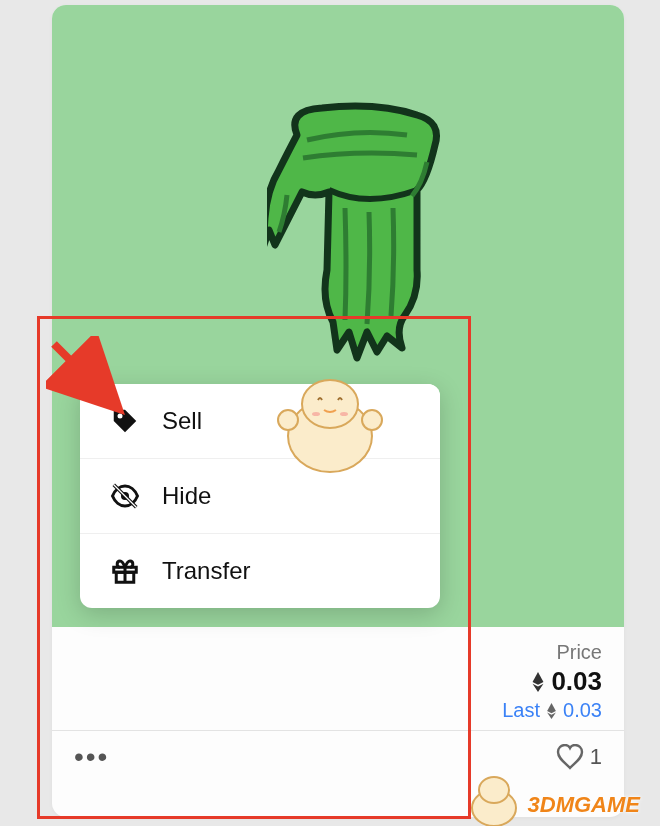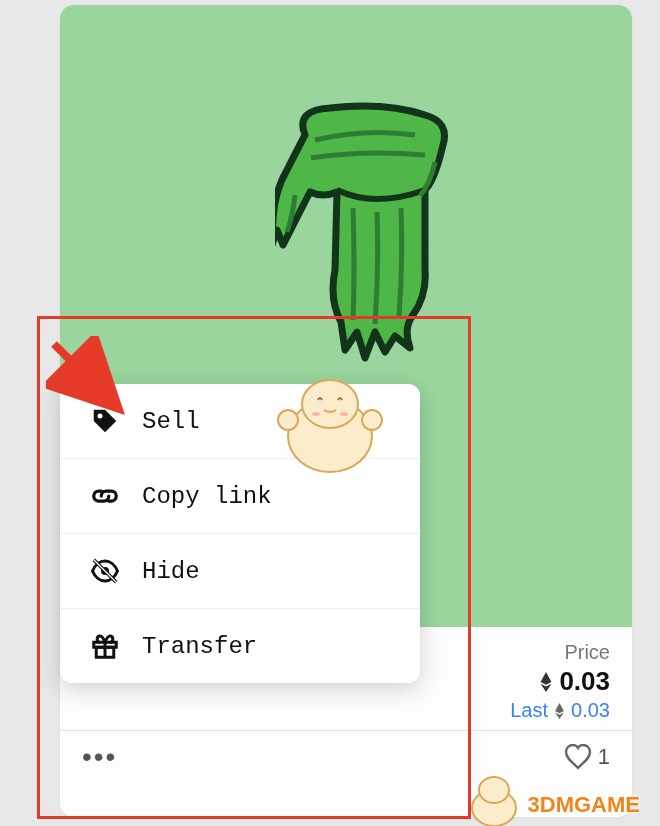--- a/index.html
+++ b/index.html
@@ -1,20 +1,20 @@
 <!DOCTYPE html>
 <html><head>
 <meta charset="utf-8">
 <style>
 html,body{margin:0;padding:0;font-family:Arial,Helvetica,sans-serif;background:#e8e8e8;}
 body{width:660px;height:826px;position:relative;overflow:hidden;}
 
 .card{
   position:absolute;
-  left:60px; top:5px;
+  left:52px; top:5px;
   width:572px;
   height:812px;
   background:#fdfdfd;
   border-radius:14px;
   overflow:hidden;
   box-shadow:0 1px 4px rgba(0,0,0,.04);
 }
 
 
 .img-area{
@@ -41,28 +41,27 @@
   padding:10px 22px 14px 22px;
   display:flex;align-items:center;justify-content:space-between;
 }
 .dots{font-size:28px;color:#555;letter-spacing:2px;cursor:pointer;}
 .like{display:flex;align-items:center;gap:6px;color:#555;font-size:22px;cursor:pointer;}
 .heart{width:28px;height:26px;}
 
 
 .menu{
   position:absolute;
-  left:60px; top:384px;
+  left:80px; top:384px;
   width:360px;
   background:#fff;
   border-radius:12px;
   box-shadow:0 6px 24px rgba(0,0,0,.18);
   overflow:visible;
   z-index:20;
-  font-family:Liberation Mono, monospace;
 }
 .menu-item{
   display:flex;align-items:center;gap:22px;
   padding:22px 30px;
   font-size:24px;color:#111;font-weight:500;cursor:pointer;
 }
 .menu-item + .menu-item{border-top:1px solid #efefef;}
 .menu-item.first{background:#ffffff;border-radius:12px 12px 0 0;}
 .micon{width:30px;height:30px;flex:0 0 30px;}
 
@@ -76,20 +75,21 @@
 }
 .arrow{
   position:absolute;left:46px;top:336px;z-index:30;pointer-events:none;
 }
 
 
 .watermark{
   position:absolute;right:20px;bottom:8px;
   font-size:22px;font-weight:800;color:#f08519;
   text-shadow:0 0 2px #fff,0 0 4px #fff;z-index:40;
+  font-style:italic;
 }
 .sticker{
   position:absolute;left:270px;top:370px;width:120px;height:110px;z-index:25;pointer-events:none;
 }
 .sticker2{
   position:absolute;right:134px;bottom:-2px;width:64px;height:54px;z-index:40;pointer-events:none;
 }
 </style>
 </head>
 <body>
@@ -153,26 +153,20 @@
 <div class="menu">
   <div class="menu-item first">
     <svg class="micon" viewBox="0 0 24 24">
         <path d="M3 3 L12 3 L21 12 L12 21 L3 12 Z" fill="#111"></path>
         <circle cx="8" cy="8" r="2" fill="#fff"></circle>
       </svg>
     <span>Sell</span>
   </div>
   <div class="menu-item">
     <svg class="micon" viewBox="0 0 24 24">
-        <path d="M9 12 A4 4 0 0 1 13 8 L17 8 A4 4 0 0 1 17 16 L15 16 M15 12 A4 4 0 0 1 11 16 L7 16 A4 4 0 0 1 7 8 L9 8" fill="none" stroke="#111" stroke-width="2.6" stroke-linecap="round"></path>
-      </svg>
-    <span>Copy link</span>
-  </div>
-  <div class="menu-item">
-    <svg class="micon" viewBox="0 0 24 24">
         <path d="M2 12 C4 7 8 4 12 4 C16 4 20 7 22 12 C20 17 16 20 12 20 C8 20 4 17 2 12 Z" fill="none" stroke="#111" stroke-width="2.4"></path>
         <circle cx="12" cy="12" r="3.2" fill="#111"></circle>
         <line x1="3" y1="3" x2="21" y2="21" stroke="#111" stroke-width="2.8"></line>
         <line x1="3" y1="3" x2="21" y2="21" stroke="#fff" stroke-width="1"></line>
       </svg>
     <span>Hide</span>
   </div>
   <div class="menu-item">
     <svg class="micon" viewBox="0 0 24 24">
         <rect x="3" y="9" width="18" height="4" fill="none" stroke="#111" stroke-width="2.4"></rect>

